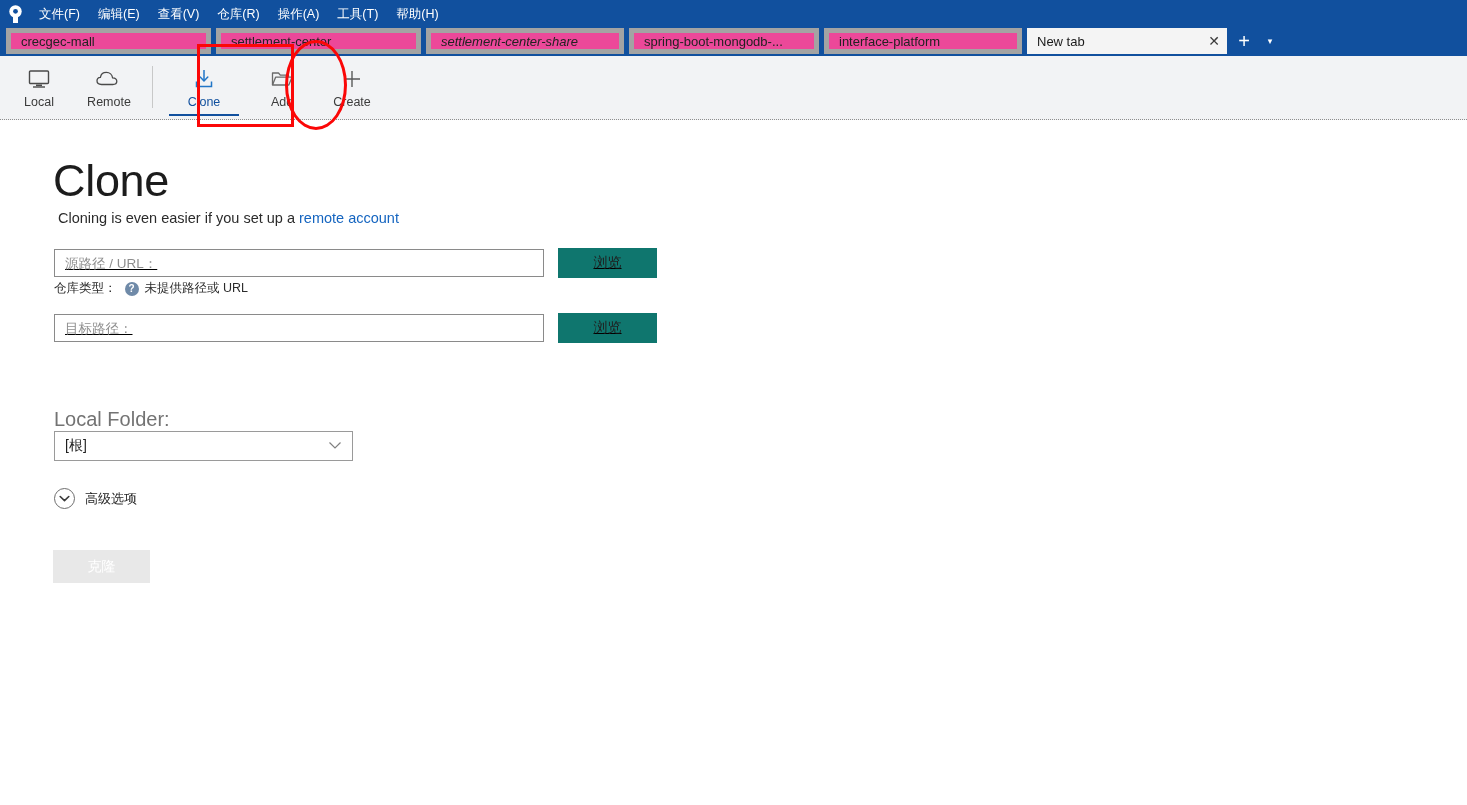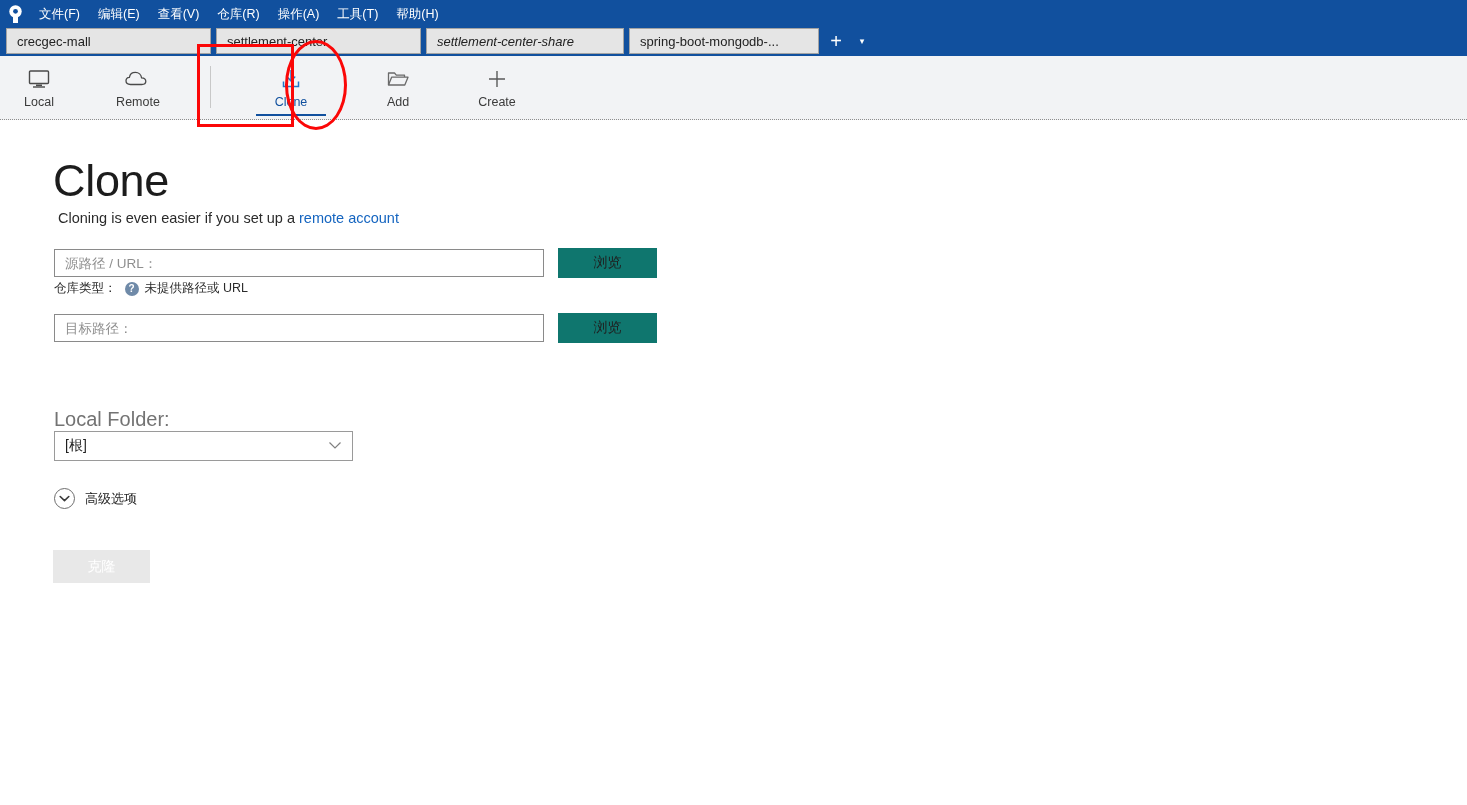--- a/index.html
+++ b/index.html
@@ -51,22 +51,22 @@
   .tabstrip {
     position: absolute;
     left: 0; top: 28px;
     width: 1467px; height: 28px;
     background: #11509e;
     display: flex;
     align-items: flex-start;
   }
   .tab {
     height: 26px;
-    background: #e5e5e5;
-    border: 1px solid #a3a3a3;
+    background: #ec4899;
+    border: 5px solid #a3a3a3;
     box-sizing: border-box;
     margin-left: 5px;
     display: flex;
     align-items: center;
     position: relative;
     cursor: default;
   }
   .tab .tab-label {
     font-size: 13px;
     color: #222222;
@@ -105,21 +105,20 @@
   
   .toolbar {
     position: absolute;
     left: 0; top: 56px;
     width: 1467px; height: 64px;
     background: #f2f3f5;
     border-bottom: 1px dotted #8d8d8d;
     box-sizing: border-box;
     display: flex;
     align-items: flex-start;
-    gap: 29px;
   }
   .tool {
     width: 70px;
     height: 62px;
     display: flex;
     flex-direction: column;
     align-items: center;
     justify-content: flex-start;
     padding-top: 10px;
     box-sizing: border-box;
@@ -176,20 +175,21 @@
   }
   .subtitle a {
     color: #1565c0;
     text-decoration: none;
   }
 
   .field-row {
     position: absolute;
     display: flex;
     align-items: center;
+    text-decoration: underline;
   }
   .text-input {
     width: 490px;
     height: 28px;
     border: 1px solid #8a8a8a;
     box-sizing: border-box;
     background: #ffffff;
     font-family: "Liberation Sans", sans-serif;
     font-size: 13.5px;
     color: #222222;
@@ -332,20 +332,27 @@
   </div>
   <div class="tab" style="width:205px;">
     <span class="tab-label">settlement-center</span>
   </div>
   <div class="tab" style="width:198px;font-style:italic;">
     <span class="tab-label">settlement-center-share</span>
   </div>
   <div class="tab" style="width:190px;">
     <span class="tab-label">spring-boot-mongodb-...</span>
   </div>
+  <div class="tab" style="width:198px;">
+    <span class="tab-label">interface-platform</span>
+  </div>
+  <div class="tab selected" style="width:200px;justify-content:space-between;">
+    <span class="tab-label">New tab</span>
+    <span class="tab-close">✕</span>
+  </div>
   <div class="tab-new">+</div>
   <div class="tab-menu">▾</div>
 </div>
 
 <div class="toolbar">
   <div class="tool" style="margin-left:4px;">
     <span class="tool-icon">
       <svg width="24" height="20" viewBox="0 0 24 20">
         <rect x="2.5" y="2" width="19" height="12.5" rx="1" fill="none" stroke="#4a4a4a" stroke-width="1.4"></rect>
         <rect x="9" y="15.5" width="6" height="1.6" fill="#4a4a4a"></rect>

